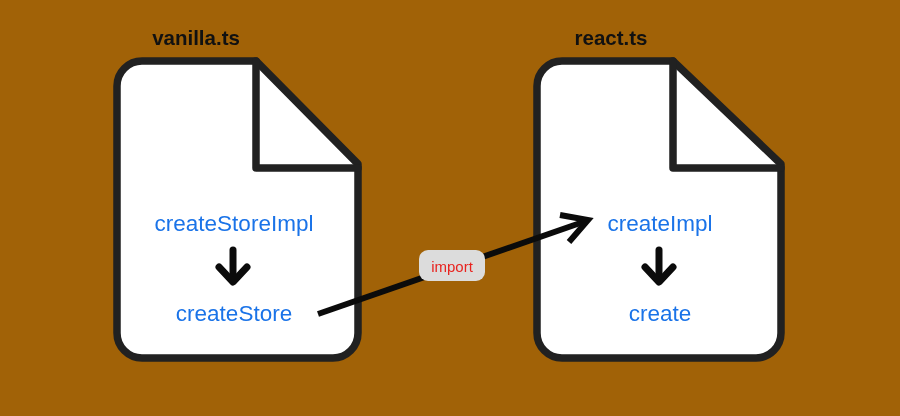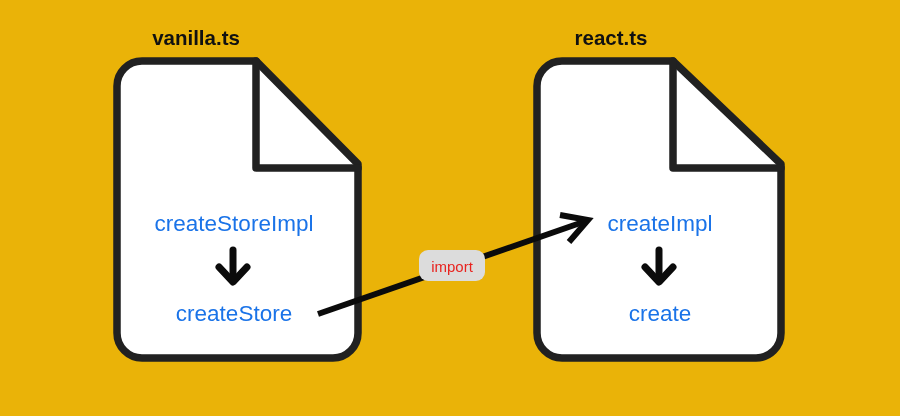--- a/index.html
+++ b/index.html
@@ -7,21 +7,21 @@
     padding: 0;
     background: #ffffff;
   }
   body {
     font-family: "Liberation Sans", sans-serif;
   }
   #canvas {
     position: relative;
     width: 900px;
     height: 416px;
-    background: #eab308;
+    background: #a16207;
     overflow: hidden;
   }
   #diagram-svg {
     position: absolute;
     top: 0;
     left: 0;
     width: 900px;
     height: 416px;
   }
   .file-title {

